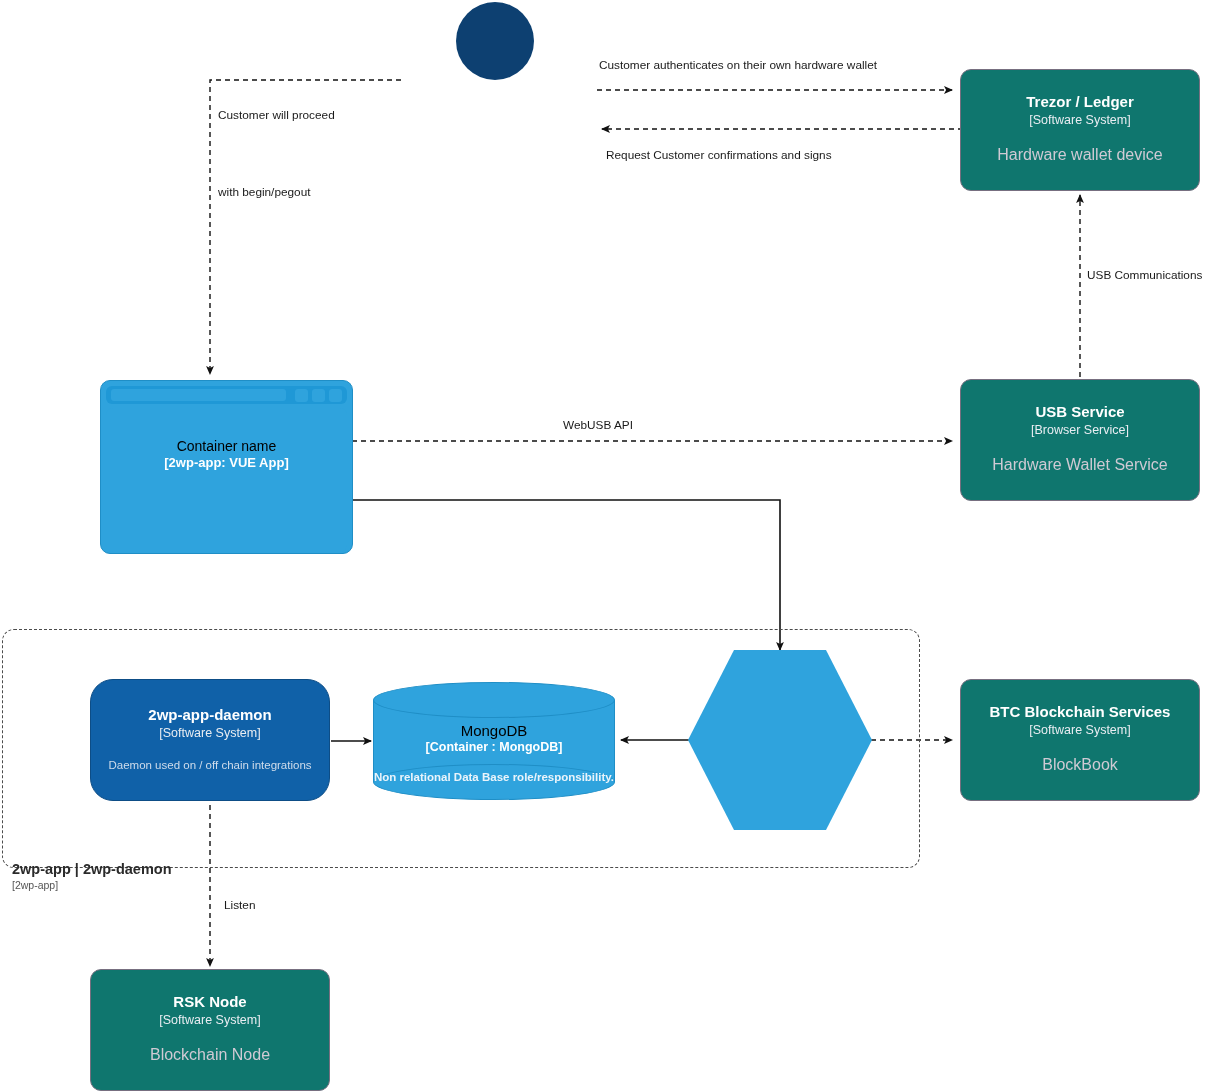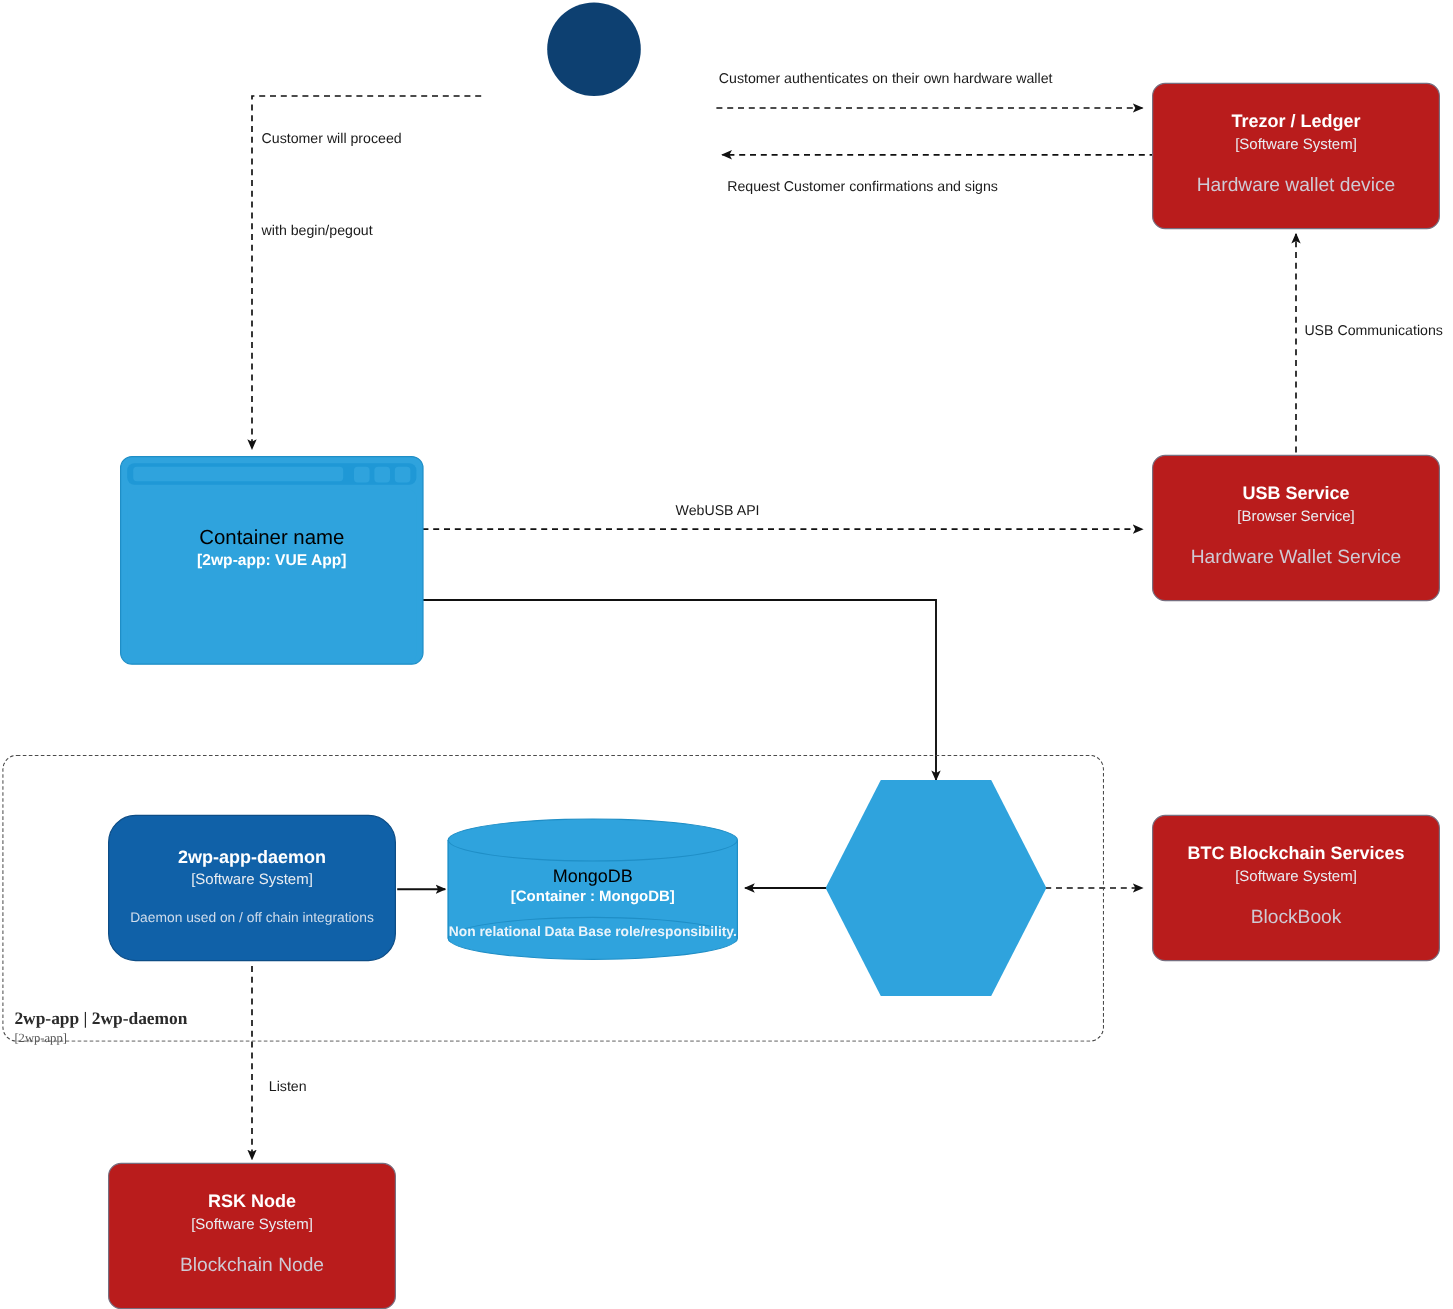--- a/index.html
+++ b/index.html
@@ -65,21 +65,21 @@
     align-items: center;
     justify-content: center;
     text-align: center;
   }
   .person-body .n-title { font-size: 15px; font-weight: bold; color:#fff; }
   .person-body .n-type  { font-size: 12.5px; color:#e3e9ef; margin-top:2px; }
   .person-body .n-desc  { font-size: 12px; color:#d2d9e2; margin-top:16px; }
 
   
   .sys {
-    background: #b91c1c;
+    background: #0f766e;
     border: 1px solid #776f80;
     border-radius: 11px;
   }
   .sys .n-title { font-size: 15px; }
   .sys .n-type  { font-size: 12.5px; margin-top: 1px; }
   .sys .n-desc  { font-size: 16px; margin-top: 17px; color:#cfcad4; }
 
   
   .sysblue {
     background: #1061a8;
@@ -126,21 +126,21 @@
     background: #2fa3dd;
     margin-top: 4px;
     display: flex;
     flex-direction: column;
     align-items: center;
     justify-content: flex-start;
     padding-top: 30px;
     box-sizing: border-box;
     text-align: center;
   }
-  .browser-body .n-title { font-size: 17px; }
+  .browser-body .n-title { font-size: 14px; }
   .browser-body .n-type  { font-size: 13px; font-weight:bold; margin-top:1px; color:#ffffff;}
   .browser-body .n-desc  {
     font-size: 11.5px; font-weight: bold; color: #e9f4fb;
     margin-top: 18px; width: 90%;
   }
 
   
   .cyl-wrap { position: absolute; }
   .cyl-body {
     position: absolute;
@@ -251,21 +251,21 @@
     <path d="M331,741 L371,741" fill="none" stroke="#111111" stroke-width="1.6" marker-end="url(#arrow)"></path>
 
     <path d="M690,740 L621,740" fill="none" stroke="#111111" stroke-width="1.6" marker-end="url(#arrow)"></path>
 
     <path d="M862,740 L952,740" fill="none" stroke="#111111" stroke-width="1.4" stroke-dasharray="5,4" marker-end="url(#arrow)"></path>
 
     <path d="M210,805 L210,966" fill="none" stroke="#111111" stroke-width="1.4" stroke-dasharray="5,4" marker-end="url(#arrow)"></path>
   </svg>
 
   <div class="boundary" style="left:2px; top:629px; width:918px; height:239px;"></div>
-  <div class="boundary-label" style="left:12px; top:841px; width:260px;font-family:Liberation Serif, serif;">
+  <div class="boundary-label" style="left:12px; top:861px; width:260px;">
     <div class="b-name">2wp-app | 2wp-daemon</div>
     <div class="b-type">[2wp-app]</div>
   </div>
 
   <div class="person-wrap" style="left:396px; top:2px; width:200px; height:180px;">
     <div class="person-head" style="left:60px; top:0px; width:78px; height:78px;"></div>
   </div>
 
   <div class="node sys" style="left:960px; top:69px; width:240px; height:122px;">
     <div class="n-title">Trezor / Ledger</div>

